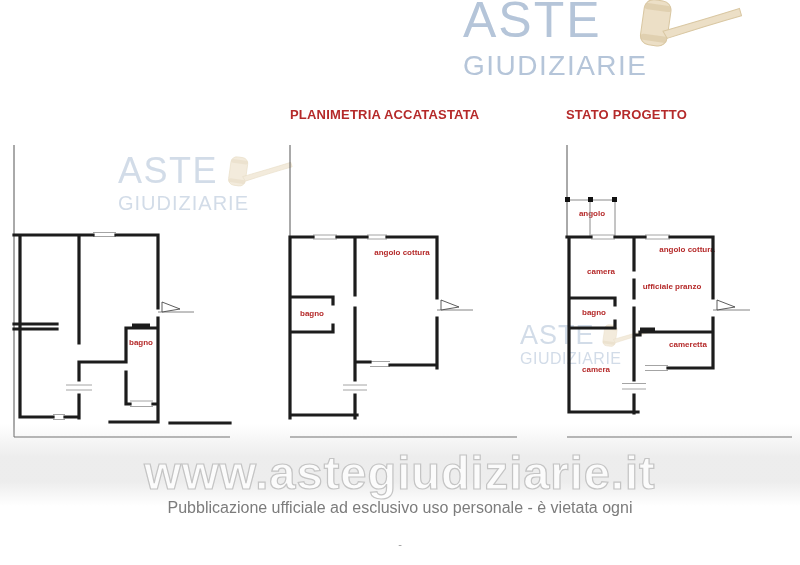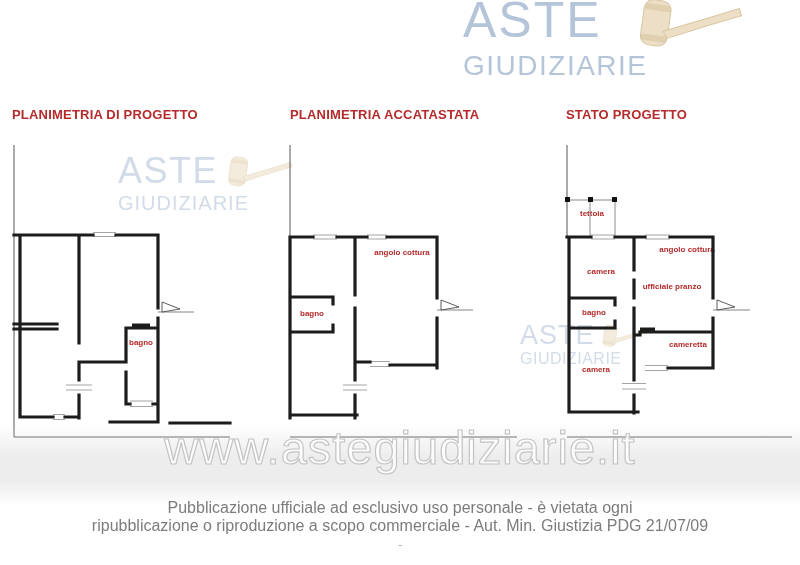--- a/index.html
+++ b/index.html
@@ -50,22 +50,22 @@
   .wm1 .wm-aste{font-size:36px;line-height:36px;letter-spacing:1.5px;color:var(--logo-blue);}
   .wm1 .wm-giud{font-size:20px;line-height:20px;letter-spacing:1px;color:var(--logo-blue);margin-top:-2px;}
   .wm2 .wm-aste{font-size:27px;line-height:27px;letter-spacing:1px;color:var(--logo-blue);}
   .wm2 .wm-giud{font-size:16px;line-height:16px;letter-spacing:.5px;color:var(--logo-blue);margin-top:-2px;}
   .wm-row{display:flex;align-items:flex-start;}
   .plan svg{position:relative;z-index:1;}
 
   
   .wm-band{position:absolute;left:0;top:424px;width:800px;height:82px;z-index:2;pointer-events:none;
     background:linear-gradient(to bottom,rgba(225,225,225,0) 0%,rgba(222,222,222,.55) 40%,rgba(222,222,222,.55) 70%,rgba(225,225,225,0) 100%);}
-  .wm-site{position:absolute;left:0;top:420px;width:800px;text-align:center;z-index:3;pointer-events:none;
-    font-size:47px;font-weight:normal;letter-spacing:1px;
+  .wm-site{position:absolute;left:0;top:445px;width:800px;text-align:center;z-index:3;pointer-events:none;
+    font-size:47px;font-weight:bold;letter-spacing:1px;
     color:rgba(255,255,255,.78);-webkit-text-stroke:1.2px var(--watermark-gray);}
 
   
   .footer{position:absolute;left:0;top:499px;width:800px;text-align:center;color:var(--footer-gray);font-size:16px;line-height:18px;z-index:4;}
   .footer-dash{position:absolute;left:0;top:538px;width:800px;text-align:center;color:#9a9a9a;font-size:11px;}
 </style>
 </head>
 <body>
 
 <div class="page">
@@ -102,21 +102,20 @@
       <svg class="logo-gavel" width="158" height="62" viewBox="0 0 120 60">
         <rect x="18" y="4" width="26" height="44" rx="9" transform="rotate(8 31 26)" fill="var(--gavel-fill)" stroke="var(--gavel-stroke)"></rect>
         <rect x="18" y="8" width="26" height="6" rx="3" transform="rotate(8 31 26)" fill="var(--gavel-stroke)" opacity=".6"></rect>
         <rect x="18" y="38" width="26" height="6" rx="3" transform="rotate(8 31 26)" fill="var(--gavel-stroke)" opacity=".6"></rect>
         <path d="M38,34 Q80,22 112,12 L114,19 Q82,28 42,41 Z" fill="var(--gavel-fill)" stroke="var(--gavel-stroke)"></path>
       </svg>
     </div>
     <div class="logo-giud">GIUDIZIARIE</div>
   </div>
 
-  <div class="plan-title t1">PLANIMETRIA DI PROGETTO</div>
   <div class="plan-title t2">PLANIMETRIA ACCATASTATA</div>
   <div class="plan-title t3">STATO PROGETTO</div>
 
   <div class="plan p1">
     <svg width="230" height="305" viewBox="0 0 230 305">
       <path class="thin" d="M6,5 V297 M6,297 H222"></path>
       <path class="open" d="M85,92.5 H108 M85,96.5 H108 M122,261 H145 M122,266.5 H145 M58,245 H84 M58,250 H84 M45,274.5 H57 M45,279.5 H57"></path>
       <path class="wall" d="M6,95 H85 M108,95 H150 M12,97 V277 M71,97 V203 M150,95 V168 M150,178 V282 M118,188 H150 M118,188 V222 M118,232 V264 M118,264 H122 M145,264 H150 M71,222 H118 M71,222 V240 M71,255 V278 M12,277 H45 M57,277 H71 M102,282 H150 M162,283 H222"></path>
       <path class="wall" stroke-width="2.4" d="M6,184 H49 M6,189 H49"></path>
       <path class="wall-heavy" d="M124,186 H142"></path>
@@ -144,31 +143,30 @@
       <path class="lite" d="M7,60 H55 M30,60 V97 M55,60 V97"></path>
       <rect class="post" x="5" y="57" width="5" height="5"></rect>
       <rect class="post" x="28" y="57" width="5" height="5"></rect>
       <rect class="post" x="52" y="57" width="5" height="5"></rect>
       <path class="open" d="M31,95 H55 M31,99 H55 M85,95 H110 M85,99 H110 M85,225.5 H108 M85,230.5 H108 M62,243.5 H86 M62,249 H86"></path>
       <path class="wall" d="M7,97 H31 M55,97 H85 M110,97 H153 M9,97 V272 M153,97 V158 M153,178 V228 M74,97 V130 M74,140 V158 M74,168 V240 M74,255 V273 M9,158 H55 M55,158 V165 M9,188 H55 M55,188 V181 M80,192 H153 M108,228 H153 M74,195 H80 M9,272 H78"></path>
       <path class="wall-heavy" d="M80,190 H95"></path>
       <path class="swing-line" d="M153,170 H190"></path>
       <path class="swing-flag" d="M157,170 L157,160 L175,167 Z"></path>
     </svg>
-    <span class="plan-label" style="left:32px;top:70px;">tettoia</span>
+    <span class="plan-label" style="left:32px;top:70px;">angolo</span>
     <span class="plan-label" style="left:41px;top:128px;">camera</span>
     <span class="plan-label" style="left:127px;top:106px;">angolo cottura</span>
     <span class="plan-label" style="left:112px;top:143px;">ufficiale pranzo</span>
     <span class="plan-label" style="left:34px;top:169px;">bagno</span>
     <span class="plan-label" style="left:104px;top:201px;padding-left:48px;">cameretta</span>
     <span class="plan-label" style="left:36px;top:226px;">camera</span>
   </div>
 
   <div class="wm-band"></div>
   <div class="wm-site">www.astegiudiziarie.it</div>
 
   <div class="footer">
     <div>Pubblicazione ufficiale ad esclusivo uso personale - è vietata ogni</div>
-    <div>ripubblicazione o riproduzione a scopo commerciale - Aut. Min. Giustizia PDG 21/07/09</div>
   </div>
   <div class="footer-dash">-</div>
 
 </div>
 
 </body></html>

